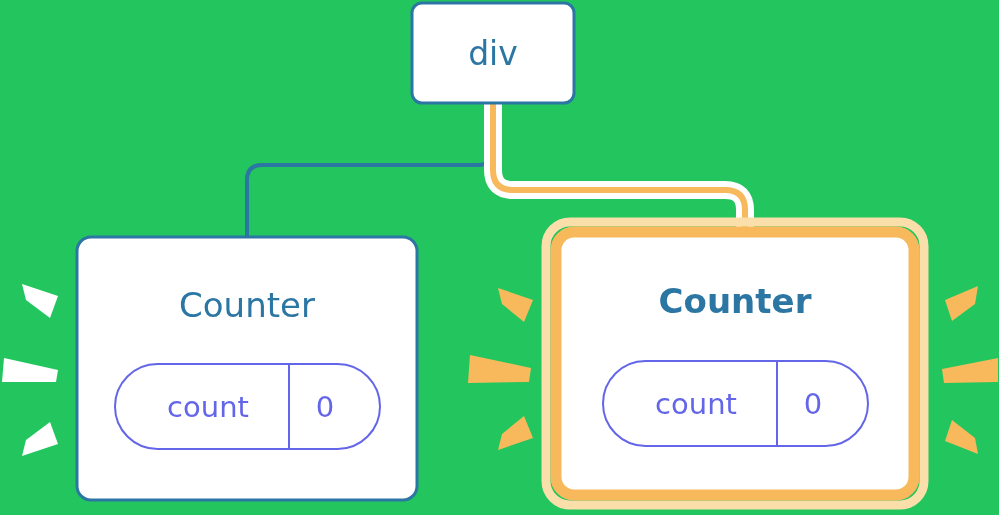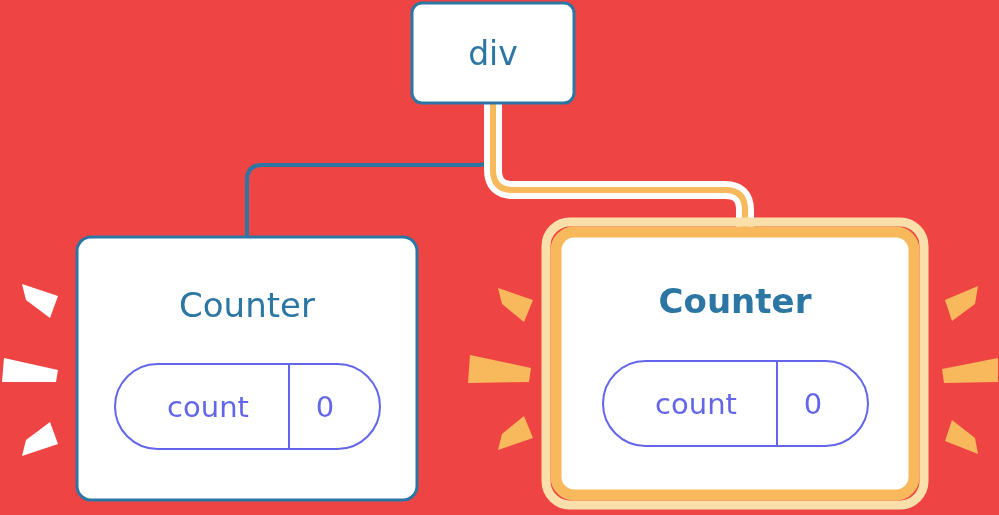--- a/index.html
+++ b/index.html
@@ -10,21 +10,21 @@
   body {
     width: 999px;
     height: 515px;
     overflow: hidden;
     font-family: "DejaVu Sans", sans-serif;
   }
   #stage {
     position: relative;
     width: 999px;
     height: 515px;
-    background: #ef4444;
+    background: #22c55e;
   }
   #diagram {
     position: absolute;
     left: 0;
     top: 0;
     width: 999px;
     height: 515px;
     display: block;
   }
   .node-label {

